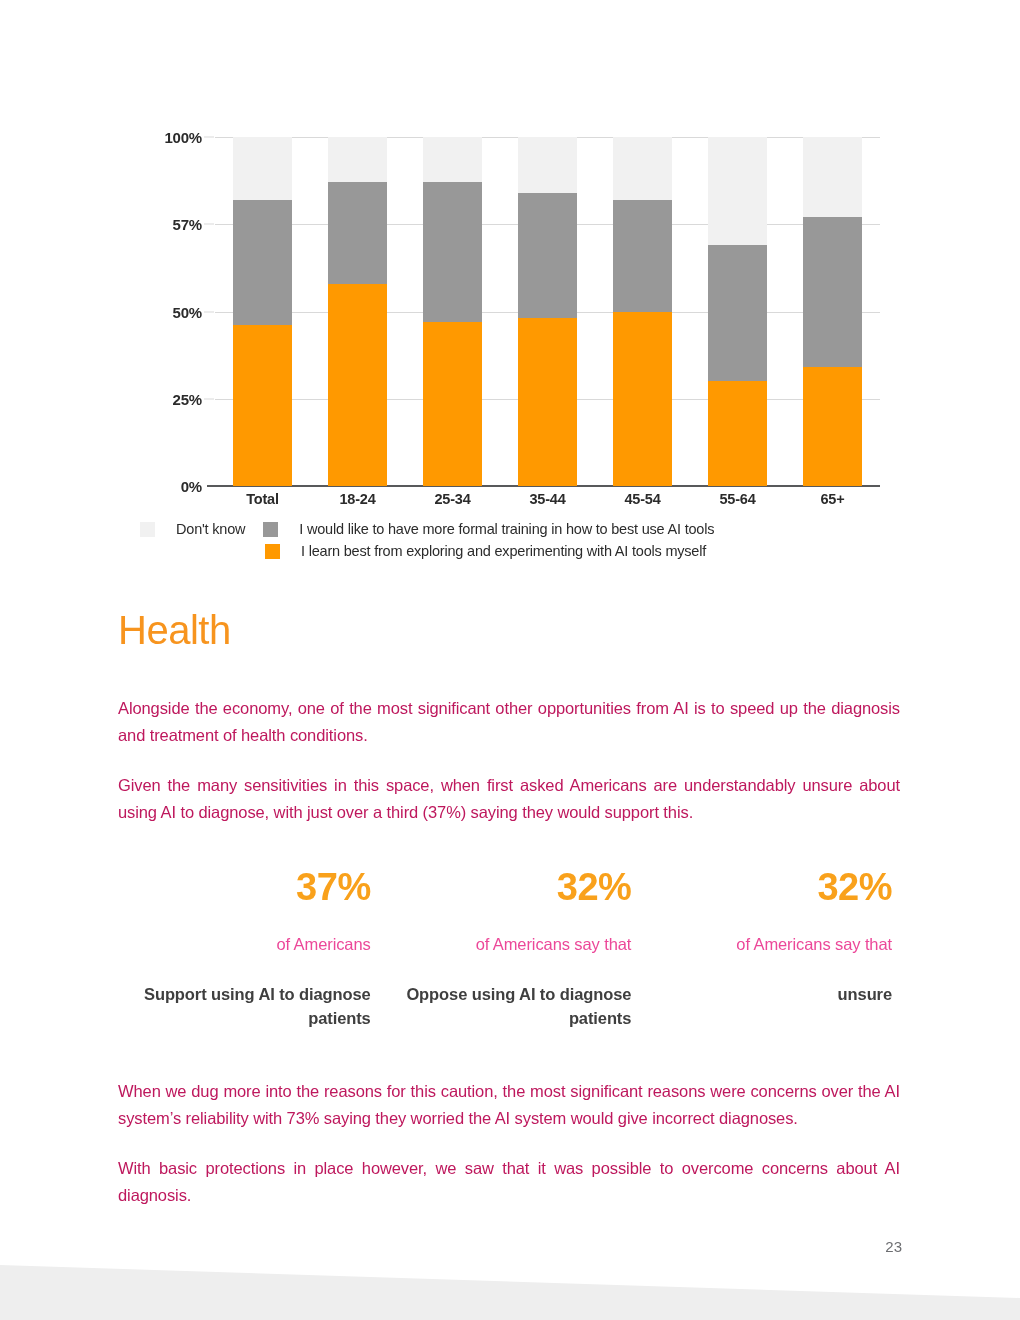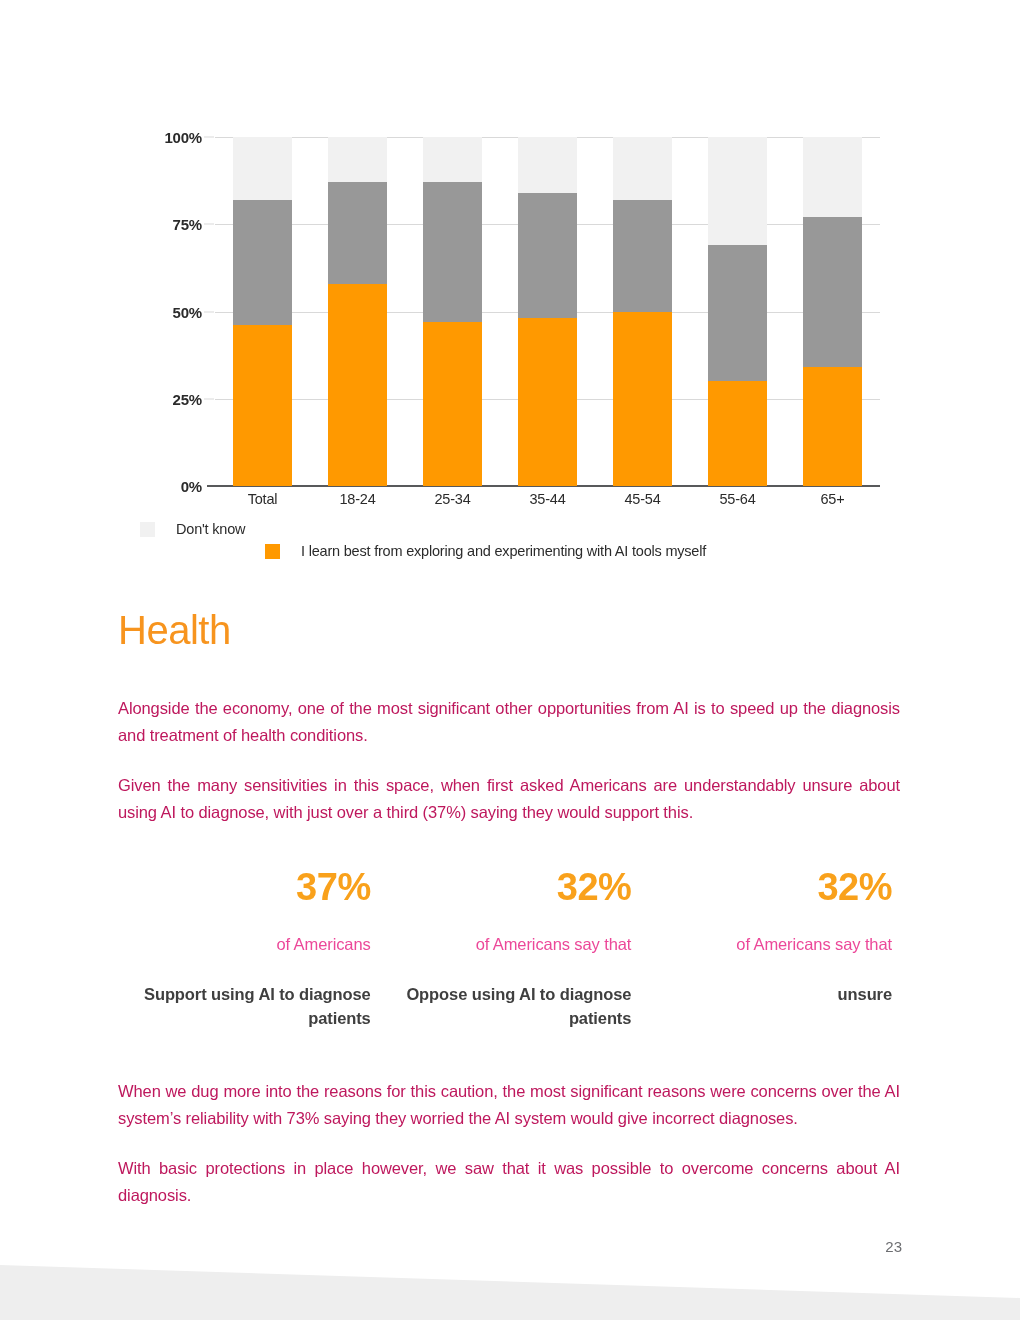--- a/index.html
+++ b/index.html
@@ -103,21 +103,21 @@
     position: absolute;
     left: 75px;
     top: 378px;
     width: 665px;
     display: flex;
   }
   .xlabel {
     flex: 1 1 0;
     text-align: center;
     font-size: 14.5px;
-    font-weight: normal;
+    font-weight: bold;
     color: #2b2b2b;
     letter-spacing: -0.2px;
   }
 
   .legend {
     position: absolute;
     left: 140px;
     top: 405px;
     width: 760px;
     font-size: 0;
@@ -238,21 +238,21 @@
   }
   .bottom-band svg { display: block; }
 </style>
 </head>
 <body>
 
 <div class="chart-block">
   <div class="chart-area">
 
     <div class="ytick" style="top:24px;">100%</div>
-    <div class="ytick" style="top:111.25px;">75%</div>
+    <div class="ytick" style="top:111.25px;">57%</div>
     <div class="ytick" style="top:198.5px;">50%</div>
     <div class="ytick" style="top:285.75px;">25%</div>
     <div class="ytick" style="top:373px;">0%</div>
 
     <div class="ytick-dash" style="left:64px; top:24px;"></div>
     <div class="ytick-dash" style="left:64px; top:111.25px;"></div>
     <div class="ytick-dash" style="left:64px; top:198.5px;"></div>
     <div class="ytick-dash" style="left:64px; top:285.75px;"></div>
 
     <div class="plot">
@@ -325,20 +325,24 @@
         <div class="xlabel">65+</div>
       </div>
   </div>
 
   <div class="legend">
     <div class="legend-row">
       <div class="legend-item">
         <span class="swatch sw-dontknow"></span>
         <span class="legend-label">Don't know</span>
       </div>
+      <div class="legend-item">
+        <span class="swatch sw-training"></span>
+        <span class="legend-label">I would like to have more formal training in how to best use AI tools</span>
+      </div>
     </div>
     <div class="legend-row row2">
       <div class="legend-item">
         <span class="swatch sw-explore"></span>
         <span class="legend-label">I learn best from exploring and experimenting with AI tools myself</span>
       </div>
     </div>
   </div>
 </div>
 

